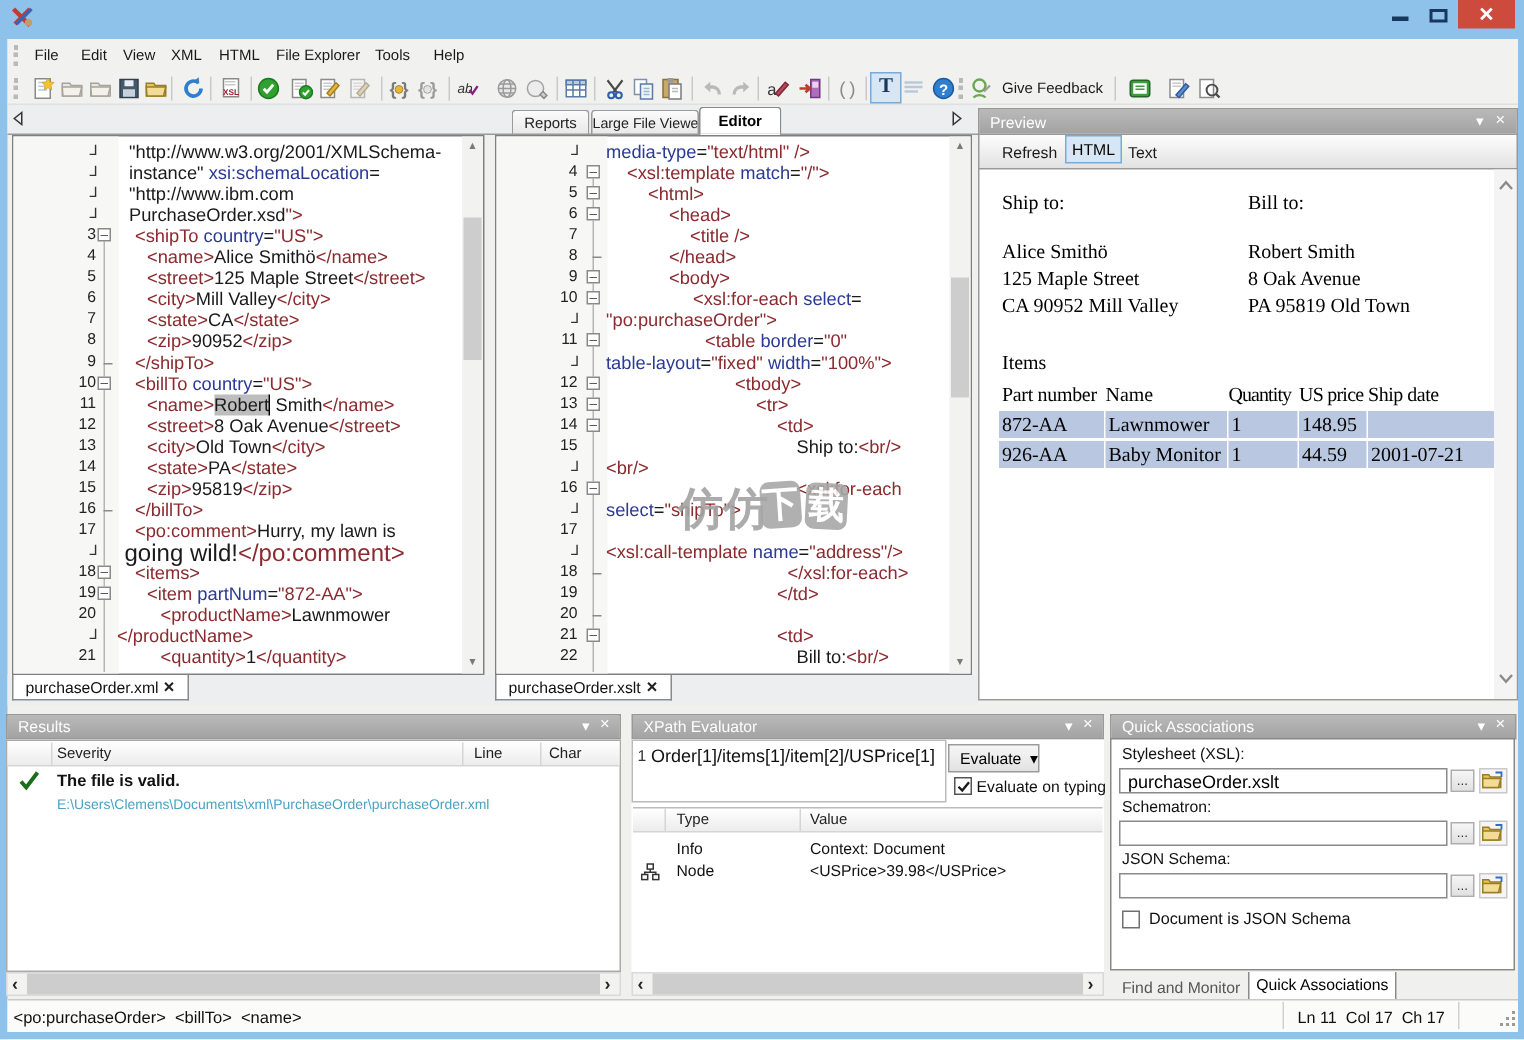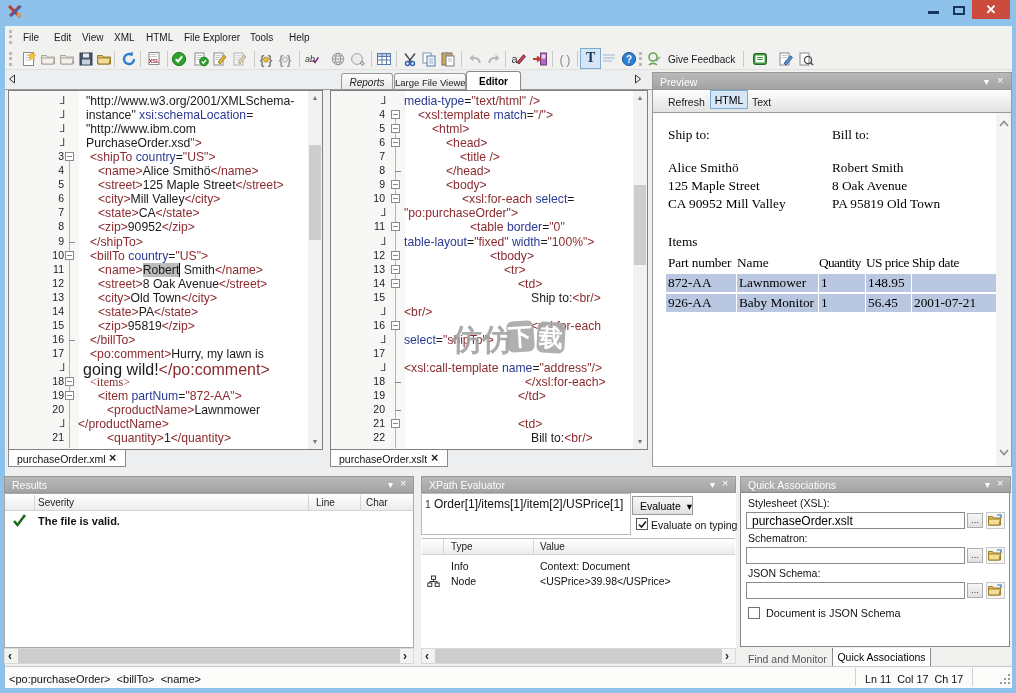--- a/index.html
+++ b/index.html
@@ -259,21 +259,21 @@
     <div style="position:absolute;left:8px;top:74px;width:8px;height:10px;">
       <svg width="8" height="10">
         <path d="M6.5 1 L1.5 5 L6.5 9 z" fill="none" stroke="#333" stroke-width="1"></path>
       </svg>
     </div>
     <div style="position:absolute;left:634px;top:74px;width:8px;height:10px;">
       <svg width="8" height="10">
         <path d="M1.5 1 L6.5 5 L1.5 9 z" fill="none" stroke="#333" stroke-width="1"></path>
       </svg>
     </div>
-    <div style="position:absolute;left:341px;top:73px;width:52px;height:17px;background:linear-gradient(#fbfbfb,#e8e8e8);border:1px solid #9a9a9a;border-bottom:none;border-radius:3px 3px 0 0;font-size:10px;text-align:center;line-height:17px;color:#222;white-space:nowrap;overflow:hidden;font-style:italic;">Reports</div>
+    <div style="position:absolute;left:341px;top:73px;width:52px;height:17px;background:linear-gradient(#fbfbfb,#e8e8e8);border:1px solid #9a9a9a;border-bottom:none;border-radius:3px 3px 0 0;font-size:10px;text-align:center;line-height:17px;color:#222;white-space:nowrap;overflow:hidden;">Reports</div>
     <div style="position:absolute;left:394px;top:73px;width:72px;height:17px;background:linear-gradient(#fbfbfb,#e8e8e8);border:1px solid #9a9a9a;border-bottom:none;border-radius:3px 3px 0 0;font-size:9.5px;text-align:center;line-height:17px;color:#222;white-space:nowrap;overflow:hidden;">Large File Viewer</div>
     <div style="position:absolute;left:466px;top:71px;width:55px;height:19px;background:#fff;border:1px solid #8a8a8a;border-bottom:none;font-weight:bold;border-radius:3px 3px 0 0;font-size:10px;text-align:center;line-height:19px;white-space:nowrap;overflow:hidden;">Editor</div>
     <div style="position:absolute;left:5px;top:89px;width:647px;height:1px;background:#9a9a9a;"></div>
     <div style="position:absolute;left:467px;top:89px;width:53px;height:1px;background:#fff;"></div>
     <div style="position:absolute;left:8px;top:90px;width:315px;height:360px;background:#fff;border:1px solid #7f7f7f;"></div>
     <div style="position:absolute;left:9px;top:91px;width:70px;height:358px;background:#f7f7f6;"></div>
     <div style="position:absolute;left:69px;top:158px;width:1px;height:290px;background:#b5b5b5;"></div>
     <div style="position:absolute;left:57px;top:95.0px;width:8px;font-size:10px;color:#333;transform:scaleX(-1);">L</div>
     <div style="position:absolute;left:86px;top:94.0px;font-size:12.2px;white-space:pre;color:#1a1a1a;">"http://www.w3.org/2001/XMLSchema-</div>
     <div style="position:absolute;left:57px;top:109.0px;width:8px;font-size:10px;color:#333;transform:scaleX(-1);">L</div>
@@ -313,21 +313,21 @@
     <div style="position:absolute;left:98px;top:318.8px;font-size:12.2px;white-space:pre;color:#1a1a1a;"><span style="color:#8b2b2f">&lt;zip&gt;</span>95819<span style="color:#8b2b2f">&lt;/zip&gt;</span></div>
     <div style="position:absolute;left:42px;top:332.9px;width:22px;text-align:right;font-size:10.5px;color:#222;">16</div>
     <div style="position:absolute;left:69px;top:339.9px;width:6px;height:1px;background:#8a8a8a;"></div>
     <div style="position:absolute;left:90px;top:332.9px;font-size:12.2px;white-space:pre;color:#1a1a1a;"><span style="color:#8b2b2f">&lt;/billTo&gt;</span></div>
     <div style="position:absolute;left:42px;top:346.9px;width:22px;text-align:right;font-size:10.5px;color:#222;">17</div>
     <div style="position:absolute;left:90px;top:346.9px;font-size:12.2px;white-space:pre;color:#1a1a1a;"><span style="color:#8b2b2f">&lt;po:comment&gt;</span>Hurry, my lawn is</div>
     <div style="position:absolute;left:57px;top:361.9px;width:8px;font-size:10px;color:#333;transform:scaleX(-1);">L</div>
     <div style="position:absolute;left:83px;top:360.9px;font-size:16px;white-space:pre;color:#1a1a1a;">going wild!<span style="color:#8b2b2f">&lt;/po:comment&gt;</span></div>
     <div style="position:absolute;left:42px;top:375.0px;width:22px;text-align:right;font-size:10.5px;color:#222;">18</div>
     <div style="position:absolute;left:65px;top:377.0px;width:9px;height:9px;background:#fff;border:1px solid #8a8a8a;font-size:9px;line-height:7px;text-align:center;color:#444;">–</div>
-    <div style="position:absolute;left:90px;top:375.0px;font-size:12.2px;white-space:pre;color:#1a1a1a;font-family:Liberation Serif, serif;"><span style="color:#8b2b2f">&lt;items&gt;</span></div>
+    <div style="position:absolute;left:90px;top:375.0px;font-size:12.2px;white-space:pre;color:#1a1a1a;"><span style="color:#8b2b2f">&lt;items&gt;</span></div>
     <div style="position:absolute;left:42px;top:389.1px;width:22px;text-align:right;font-size:10.5px;color:#222;">19</div>
     <div style="position:absolute;left:65px;top:391.1px;width:9px;height:9px;background:#fff;border:1px solid #8a8a8a;font-size:9px;line-height:7px;text-align:center;color:#444;">–</div>
     <div style="position:absolute;left:98px;top:389.1px;font-size:12.2px;white-space:pre;color:#1a1a1a;"><span style="color:#8b2b2f">&lt;item </span><span style="color:#2b3a94">partNum</span>=<span style="color:#8b2b2f">"872-AA"</span><span style="color:#8b2b2f">&gt;</span></div>
     <div style="position:absolute;left:42px;top:403.1px;width:22px;text-align:right;font-size:10.5px;color:#222;">20</div>
     <div style="position:absolute;left:107px;top:403.1px;font-size:12.2px;white-space:pre;color:#1a1a1a;"><span style="color:#8b2b2f">&lt;productName&gt;</span>Lawnmower</div>
     <div style="position:absolute;left:57px;top:418.2px;width:8px;font-size:10px;color:#333;transform:scaleX(-1);">L</div>
     <div style="position:absolute;left:78px;top:417.2px;font-size:12.2px;white-space:pre;color:#1a1a1a;"><span style="color:#8b2b2f">&lt;/productName&gt;</span></div>
     <div style="position:absolute;left:42px;top:431.2px;width:22px;text-align:right;font-size:10.5px;color:#222;">21</div>
     <div style="position:absolute;left:107px;top:431.2px;font-size:12.2px;white-space:pre;color:#1a1a1a;"><span style="color:#8b2b2f">&lt;quantity&gt;</span>1<span style="color:#8b2b2f">&lt;/quantity&gt;</span></div>
     <div style="position:absolute;left:330px;top:90px;width:318px;height:360px;background:#fff;border:1px solid #7f7f7f;"></div>
@@ -442,21 +442,21 @@
     <div style="position:absolute;left:866px;top:274px;width:45px;height:18px;background:#b9c8e0;"></div>
     <div style="position:absolute;left:868px;top:275px;font-size:13.3px;color:#000;white-space:pre;font-family:'Liberation Serif',serif;">148.95</div>
     <div style="position:absolute;left:912px;top:274px;width:86px;height:18px;background:#b9c8e0;"></div>
     <div style="position:absolute;left:666px;top:294px;width:70px;height:18px;background:#b9c8e0;"></div>
     <div style="position:absolute;left:668px;top:295px;font-size:13.3px;color:#000;white-space:pre;font-family:'Liberation Serif',serif;">926-AA</div>
     <div style="position:absolute;left:737px;top:294px;width:81px;height:18px;background:#b9c8e0;"></div>
     <div style="position:absolute;left:739px;top:295px;font-size:13.3px;color:#000;white-space:pre;font-family:'Liberation Serif',serif;">Baby Monitor</div>
     <div style="position:absolute;left:819px;top:294px;width:46px;height:18px;background:#b9c8e0;"></div>
     <div style="position:absolute;left:821px;top:295px;font-size:13.3px;color:#000;white-space:pre;font-family:'Liberation Serif',serif;">1</div>
     <div style="position:absolute;left:866px;top:294px;width:45px;height:18px;background:#b9c8e0;"></div>
-    <div style="position:absolute;left:868px;top:295px;font-size:13.3px;color:#000;white-space:pre;font-family:'Liberation Serif',serif;">56.45</div>
+    <div style="position:absolute;left:868px;top:295px;font-size:13.3px;color:#000;white-space:pre;font-family:'Liberation Serif',serif;">44.59</div>
     <div style="position:absolute;left:912px;top:294px;width:86px;height:18px;background:#b9c8e0;"></div>
     <div style="position:absolute;left:914px;top:295px;font-size:13.3px;color:#000;white-space:pre;font-family:'Liberation Serif',serif;">2001-07-21</div>
     <div style="position:absolute;left:996px;top:113px;width:15px;height:353px;background:#f4f4f4;"></div>
     <div style="position:absolute;left:999px;top:120px;width:10px;height:7px;">
       <svg width="10" height="7">
         <path d="M1 6 L5 1.5 L9 6" stroke="#8a8a8a" stroke-width="1.6" fill="none"></path>
       </svg>
     </div>
     <div style="position:absolute;left:999px;top:449px;width:10px;height:7px;">
       <svg width="10" height="7">
@@ -474,20 +474,21 @@
     <div style="position:absolute;left:360px;top:495px;width:1px;height:15px;background:#d5d5d5;"></div>
     <div style="position:absolute;left:38px;top:497px;font-size:10px;color:#222;white-space:pre;">Severity</div>
     <div style="position:absolute;left:316px;top:497px;font-size:10px;color:#222;white-space:pre;">Line</div>
     <div style="position:absolute;left:366px;top:497px;font-size:10px;color:#222;white-space:pre;">Char</div>
     <div style="position:absolute;left:12px;top:513px;width:16px;height:16px;">
       <svg width="15" height="15" viewBox="0 0 15 15">
         <path d="M2 8 L5.5 12 L13 2" stroke="#1c6e1c" stroke-width="2.6" fill="none"></path>
       </svg>
     </div>
     <div style="position:absolute;left:38px;top:515px;font-size:11px;color:#111;white-space:pre;font-weight:bold;">The file is valid.</div>
+    <div style="position:absolute;left:38px;top:531px;font-size:9.3px;color:#4aa3c4;white-space:pre;">E:\Users\Clemens\Documents\xml\PurchaseOrder\purchaseOrder.xml</div>
     <div style="position:absolute;left:4px;top:648px;width:410px;height:16px;background:#f2f2f1;border:1px solid #d9d9d9;"></div>
     <div style="position:absolute;left:8px;top:649px;font-size:12px;color:#222;white-space:pre;font-weight:bold;">‹</div>
     <div style="position:absolute;left:403px;top:649px;font-size:12px;color:#222;white-space:pre;font-weight:bold;">›</div>
     <div style="position:absolute;left:18px;top:649px;width:382px;height:14px;background:#cdcdcd;"></div>
     <div style="position:absolute;left:421px;top:648px;width:315px;height:16px;background:#f2f2f1;border:1px solid #d9d9d9;"></div>
     <div style="position:absolute;left:425px;top:649px;font-size:12px;color:#222;white-space:pre;font-weight:bold;">‹</div>
     <div style="position:absolute;left:725px;top:649px;font-size:12px;color:#222;white-space:pre;font-weight:bold;">›</div>
     <div style="position:absolute;left:435px;top:649px;width:287px;height:14px;background:#cdcdcd;"></div>
     <div style="position:absolute;left:421px;top:476px;width:315px;height:17px;background:linear-gradient(#b9b9b9,#a3a3a3);border:1px solid #999;"></div>
     <div style="position:absolute;left:429px;top:479px;font-size:10.5px;color:#fdfdfd;white-space:pre;">XPath Evaluator</div>

